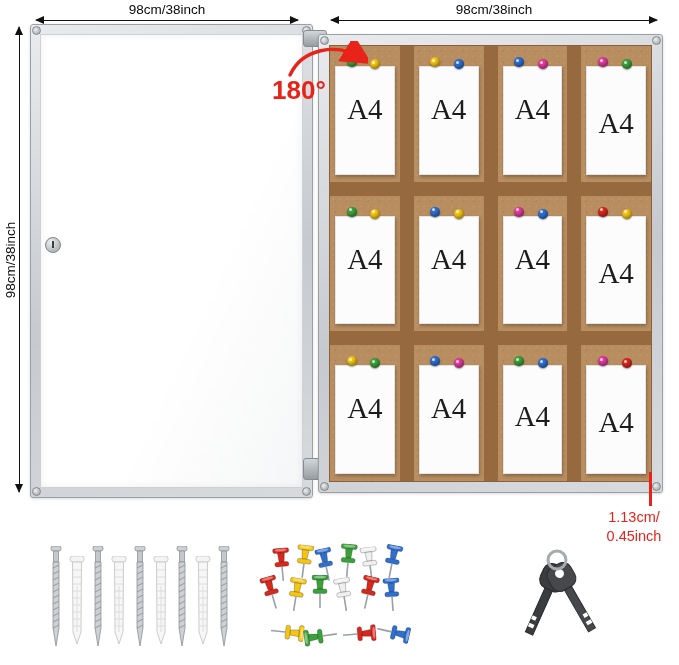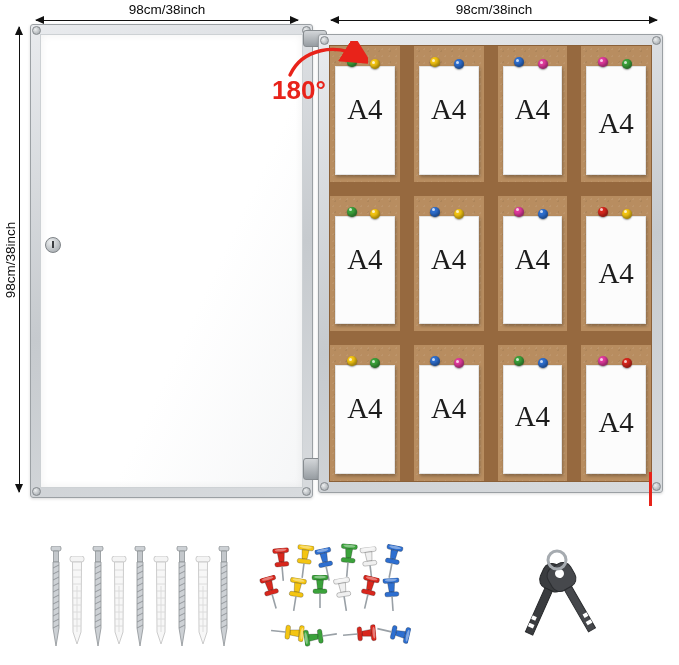--- a/index.html
+++ b/index.html
@@ -252,20 +252,24 @@
       </div>
       <div class="cell">
         <span class="board-pin p1" style="background: rgb(226, 58, 158);"></span>
         <span class="board-pin p2" style="background: rgb(216, 39, 29);"></span>
         <div class="paper"><span>A4</span></div>
       </div>
     </div>
   </div>
 
   <div class="depth-line"></div>
+  <div class="depth-label">
+    <span>1.13cm/</span>
+    <span>0.45inch</span>
+  </div>
 
   <div class="hardware">
     <svg class="hw screw" width="16" height="104" viewBox="0 0 16 104">
         <use href="#screw"></use>
       </svg>
     <svg class="hw anchor" width="16" height="90" viewBox="0 0 16 90">
         <use href="#anchor"></use>
       </svg>
     <svg class="hw screw" width="16" height="104" viewBox="0 0 16 104">
         <use href="#screw"></use>

